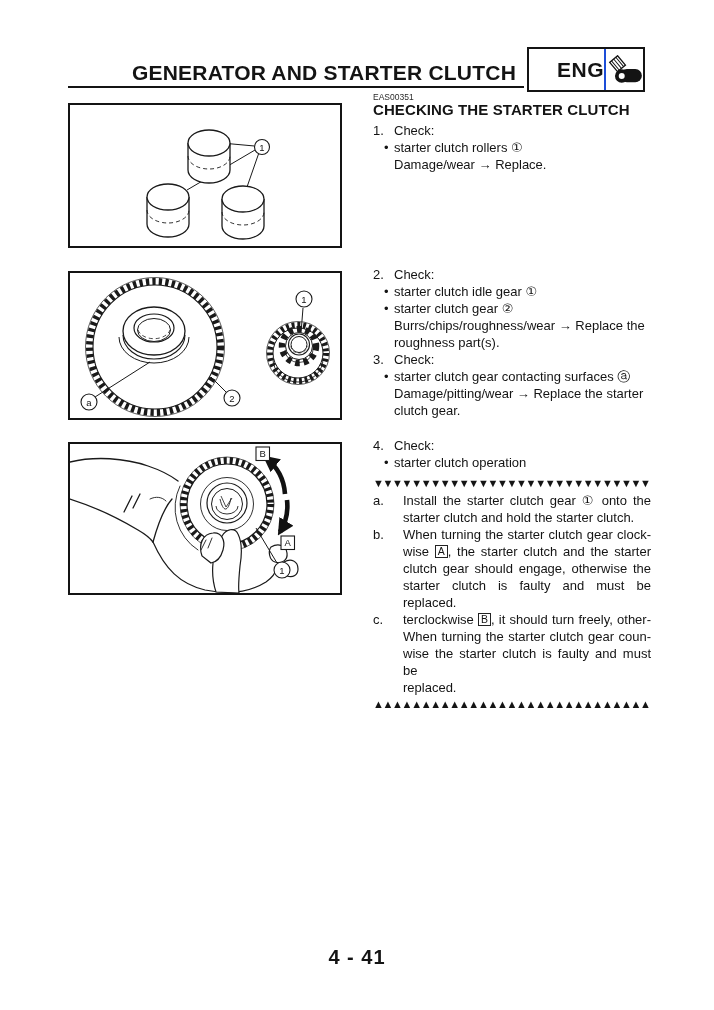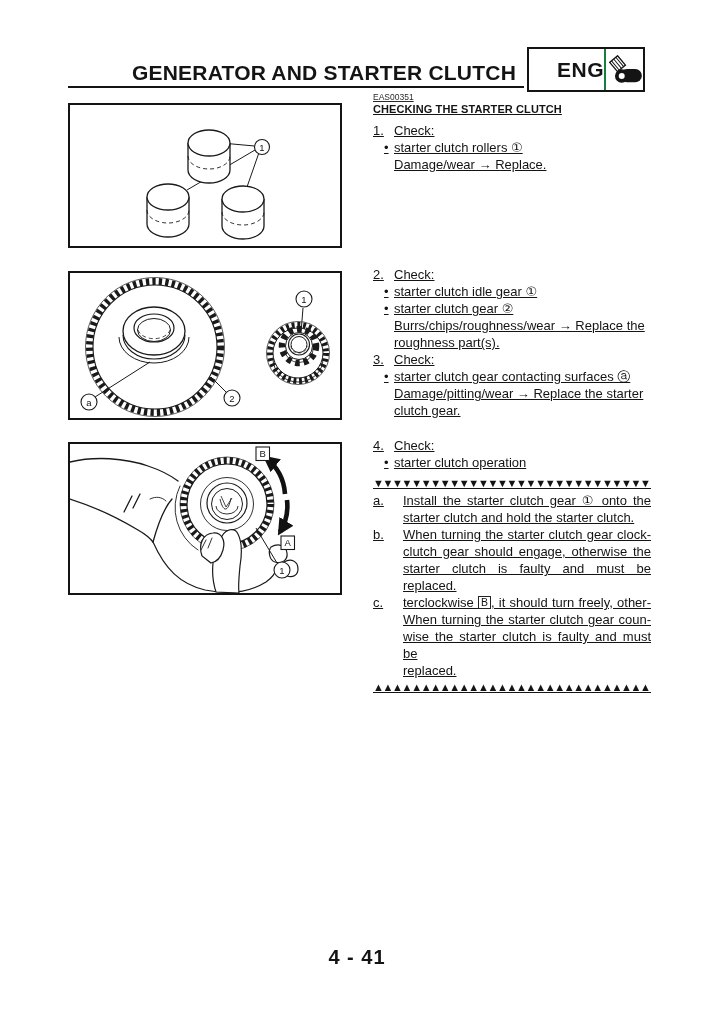--- a/index.html
+++ b/index.html
@@ -13,35 +13,35 @@
     position:absolute;top:61px;left:68px;width:448px;text-align:right;
     font-size:21px;font-weight:bold;letter-spacing:.2px;white-space:nowrap;
   }
   .header-rule{position:absolute;left:68px;top:86px;width:456px;height:2px;background:#141414;}
   .eng-box{
     position:absolute;left:527px;top:47px;width:114px;height:41px;
     border:2px solid #141414;display:flex;background:#fff;
   }
   .eng-label{
     flex:1;display:flex;align-items:center;justify-content:center;
-    font-size:21px;font-weight:bold;letter-spacing:.5px;border-right:2px solid #15803d;margin-left:28px;
+    font-size:21px;font-weight:bold;letter-spacing:.5px;border-right:2px solid #1d4ed8;margin-left:28px;
   }
   .eng-icon-cell{width:45px;display:flex;align-items:center;justify-content:center;}
   .eng-icon-cell svg{width:38px;height:30px;display:block;}
   
   .fig{position:absolute;border:2px solid #141414;background:#fff;}
   .fig svg{display:block;width:100%;height:100%;}
   #fig1{left:68px;top:103px;width:270px;height:141px;}
   #fig2{left:68px;top:271px;width:270px;height:145px;}
   #fig3{left:68px;top:442px;width:270px;height:149px;}
   .callout{font-size:9.5px;fill:#141414;text-anchor:middle;font-family:"Liberation Sans","DejaVu Sans",sans-serif;}
   
-  .col{position:absolute;left:373px;width:278px;font-size:13px;line-height:17px;text-decoration:underline;}
+  .col{position:absolute;left:373px;width:278px;font-size:13px;line-height:17px;}
   #code-block{top:92px;font-size:8.5px;line-height:10px;color:#2a2a2a;}
-  #heading-block{top:101px;font-size:11px;font-weight:bold;letter-spacing:.1px;}
+  #heading-block{top:101px;font-size:15px;font-weight:bold;letter-spacing:.1px;}
   #sec1{top:122px;}
   #sec2{top:266px;}
   #sec4{top:437px;}
   .row{display:flex;}
   .num{width:21px;flex:none;}
   .bul{width:10px;flex:none;margin-left:11px;}
   .btxt{flex:1;}
   .cont{padding-left:21px;}
   .body{flex:1;min-width:0;margin-left:9px;}
   .jl{text-align:justify;text-align-last:justify;}
@@ -264,20 +264,21 @@
       <div class="body">
         <div class="jl">Install the starter clutch gear ① onto the</div>
         <div>starter clutch and hold the starter clutch.</div>
       </div>
     </div>
 
     <div class="row">
       <span class="num">b.</span>
       <div class="body">
         <div class="jl">When turning the starter clutch gear clock-</div>
+        <div class="jl"><span>wise </span><span class="boxletter">A</span><span>, the starter clutch and the starter</span></div>
         <div class="jl">clutch gear should engage, otherwise the</div>
         <div class="jl">starter clutch is faulty and must be</div>
         <div>replaced.</div>
       </div>
     </div>
 
     <div class="row">
       <span class="num">c.</span>
       <div class="body">
         <div class="jl"><span>terclockwise </span><span class="boxletter">B</span><span>, it should turn freely, other-</span></div>

